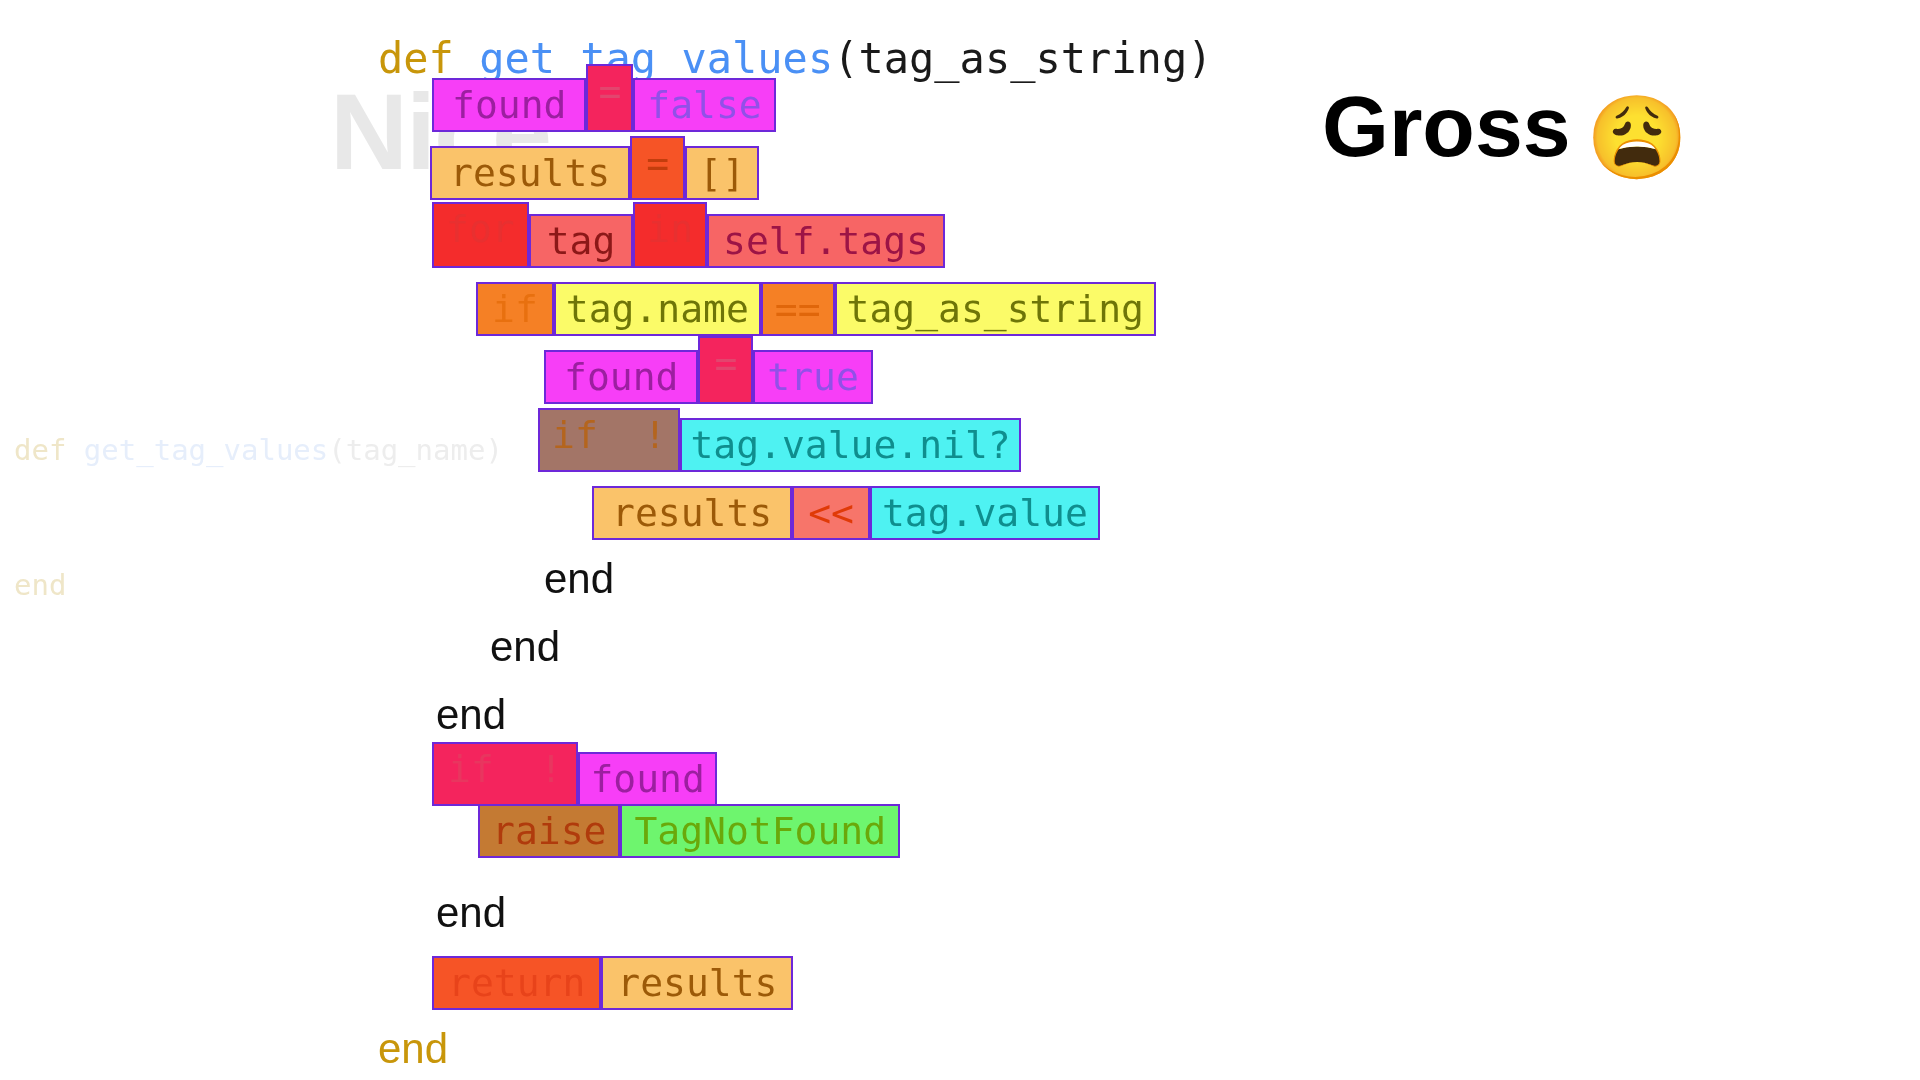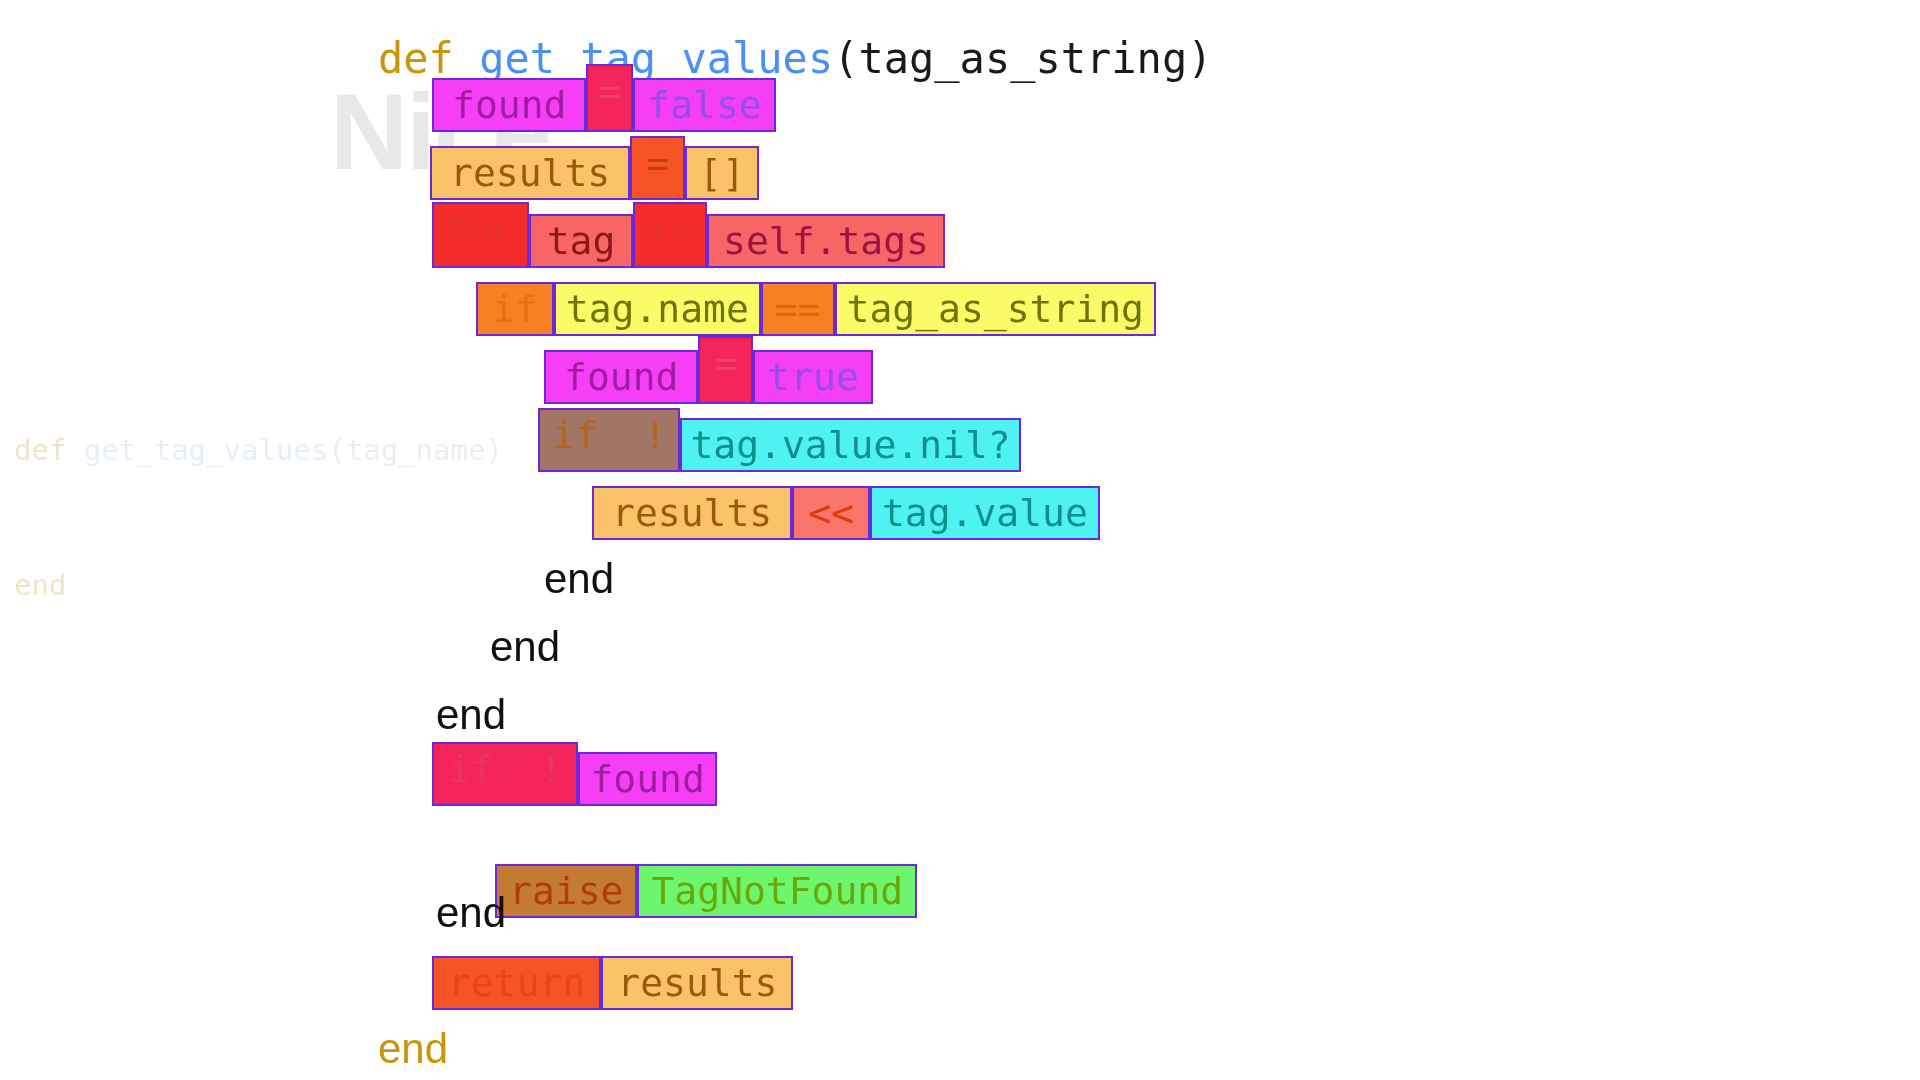--- a/index.html
+++ b/index.html
@@ -129,21 +129,24 @@
         <div class="line" style="left: 430px; top: 146px;"><span class="tok" style="background: rgb(250, 195, 106); color: rgb(156, 90, 8); margin-top: 0px; padding-left: 18px; padding-right: 18px;">results</span><span class="tok" style="background: rgb(246, 84, 38); color: rgb(195, 61, 13); margin-top: -10px; padding-left: 14px; padding-right: 14px; height: 64px;">=</span><span class="tok" style="background: rgb(250, 195, 106); color: rgb(156, 90, 8); margin-top: 0px; padding-left: 12px; padding-right: 12px;">[]</span></div>
         <div class="line" style="left: 432px; top: 214px;"><span class="tok" style="background: rgb(244, 44, 44); color: rgb(232, 48, 48); margin-top: -12px; padding-left: 12px; padding-right: 12px; height: 66px;">for</span><span class="tok" style="background: rgb(247, 101, 101); color: rgb(140, 24, 24); margin-top: 0px; padding-left: 16px; padding-right: 16px;">tag</span><span class="tok" style="background: rgb(244, 44, 44); color: rgb(232, 48, 48); margin-top: -12px; padding-left: 12px; padding-right: 12px; height: 66px;">in</span><span class="tok" style="background: rgb(247, 101, 101); color: rgb(156, 20, 70); margin-top: 0px; padding-left: 14px; padding-right: 14px;">self.tags</span></div>
         <div class="line" style="left: 476px; top: 282px;"><span class="tok" style="background: rgb(245, 128, 37); color: rgb(232, 112, 15); margin-top: 0px; padding-left: 14px; padding-right: 14px;">if</span><span class="tok" style="background: rgb(251, 251, 104); color: rgb(110, 117, 8); margin-top: 0px; padding-left: 10px; padding-right: 10px;">tag.name</span><span class="tok" style="background: rgb(245, 128, 37); color: rgb(224, 102, 10); margin-top: 0px; padding-left: 12px; padding-right: 12px;">==</span><span class="tok" style="background: rgb(251, 251, 104); color: rgb(110, 117, 8); margin-top: 0px; padding-left: 10px; padding-right: 10px;">tag_as_string</span></div>
         <div class="line" style="left: 544px; top: 350px;"><span class="tok" style="background: rgb(247, 62, 247); color: rgb(156, 31, 160); margin-top: 0px; padding-left: 18px; padding-right: 18px;">found</span><span class="tok" style="background: rgb(244, 36, 93); color: rgb(226, 69, 110); margin-top: -14px; padding-left: 14px; padding-right: 14px; height: 68px;">=</span><span class="tok" style="background: rgb(247, 62, 247); color: rgb(146, 80, 232); margin-top: 0px; padding-left: 12px; padding-right: 12px;">true</span></div>
         <div class="line" style="left: 538px; top: 418px;"><span class="tok" style="background: rgb(163, 117, 103); color: rgb(180, 101, 30); margin-top: -10px; padding-left: 12px; padding-right: 12px; height: 64px;"><span>if</span><span>&nbsp;&nbsp;</span><span>!</span></span><span class="tok" style="background: rgb(78, 242, 242); color: rgb(15, 142, 142); margin-top: 0px; padding-left: 8px; padding-right: 8px;">tag.value.nil?</span></div>
         <div class="line" style="left: 592px; top: 486px;"><span class="tok" style="background: rgb(250, 195, 106); color: rgb(156, 90, 8); margin-top: 0px; padding-left: 18px; padding-right: 18px;">results</span><span class="tok" style="background: rgb(247, 117, 106); color: rgb(224, 58, 7); margin-top: 0px; padding-left: 14px; padding-right: 14px;">&lt;&lt;</span><span class="tok" style="background: rgb(78, 242, 242); color: rgb(15, 142, 142); margin-top: 0px; padding-left: 10px; padding-right: 10px;">tag.value</span></div>
         <div class="line" style="left: 544px; top: 554px;"><span class="endword">end</span></div>
         <div class="line" style="left: 490px; top: 622px;"><span class="endword">end</span></div>
         <div class="line" style="left: 436px; top: 690px;"><span class="endword">end</span></div>
         <div class="line" style="left: 432px; top: 752px;"><span class="tok" style="background: rgb(244, 36, 93); color: rgb(232, 54, 95); margin-top: -10px; padding-left: 14px; padding-right: 14px; height: 64px;"><span>if</span><span>&nbsp;&nbsp;</span><span>!</span></span><span class="tok" style="background: rgb(247, 62, 247); color: rgb(156, 31, 160); margin-top: 0px; padding-left: 10px; padding-right: 10px;">found</span></div>
-        <div class="line" style="left: 478px; top: 864px; margin-left: 17px;"><span class="tok" style="background: rgb(196, 122, 51); color: rgb(176, 59, 12); margin-top: 0px; padding-left: 12px; padding-right: 12px;">raise</span><span class="tok" style="background: rgb(110, 245, 110); color: rgb(106, 168, 10); margin-top: 0px; padding-left: 12px; padding-right: 12px;">TagNotFound</span></div>
+        <div class="line" style="left: 478px; top: 804px;"><span class="tok" style="background: rgb(196, 122, 51); color: rgb(176, 59, 12); margin-top: 0px; padding-left: 12px; padding-right: 12px;">raise</span><span class="tok" style="background: rgb(110, 245, 110); color: rgb(106, 168, 10); margin-top: 0px; padding-left: 12px; padding-right: 12px;">TagNotFound</span></div>
         <div class="line" style="left: 436px; top: 888px;"><span class="endword">end</span></div>
         <div class="line" style="left: 432px; top: 956px;"><span class="tok" style="background: rgb(246, 84, 38); color: rgb(232, 67, 26); margin-top: 0px; padding-left: 14px; padding-right: 14px;">return</span><span class="tok" style="background: rgb(250, 195, 106); color: rgb(156, 90, 8); margin-top: 0px; padding-left: 14px; padding-right: 14px;">results</span></div>
         <div class="line" style="left: 378px; top: 1024px;"><span class="endword" style="color: rgb(200, 150, 10);">end</span></div>
       </div>
   </div>
 
+  <div id="gross">
+    <span>Gross</span><span class="emoji">😩</span>
+  </div>
 
 </div>
 
 </body></html>

